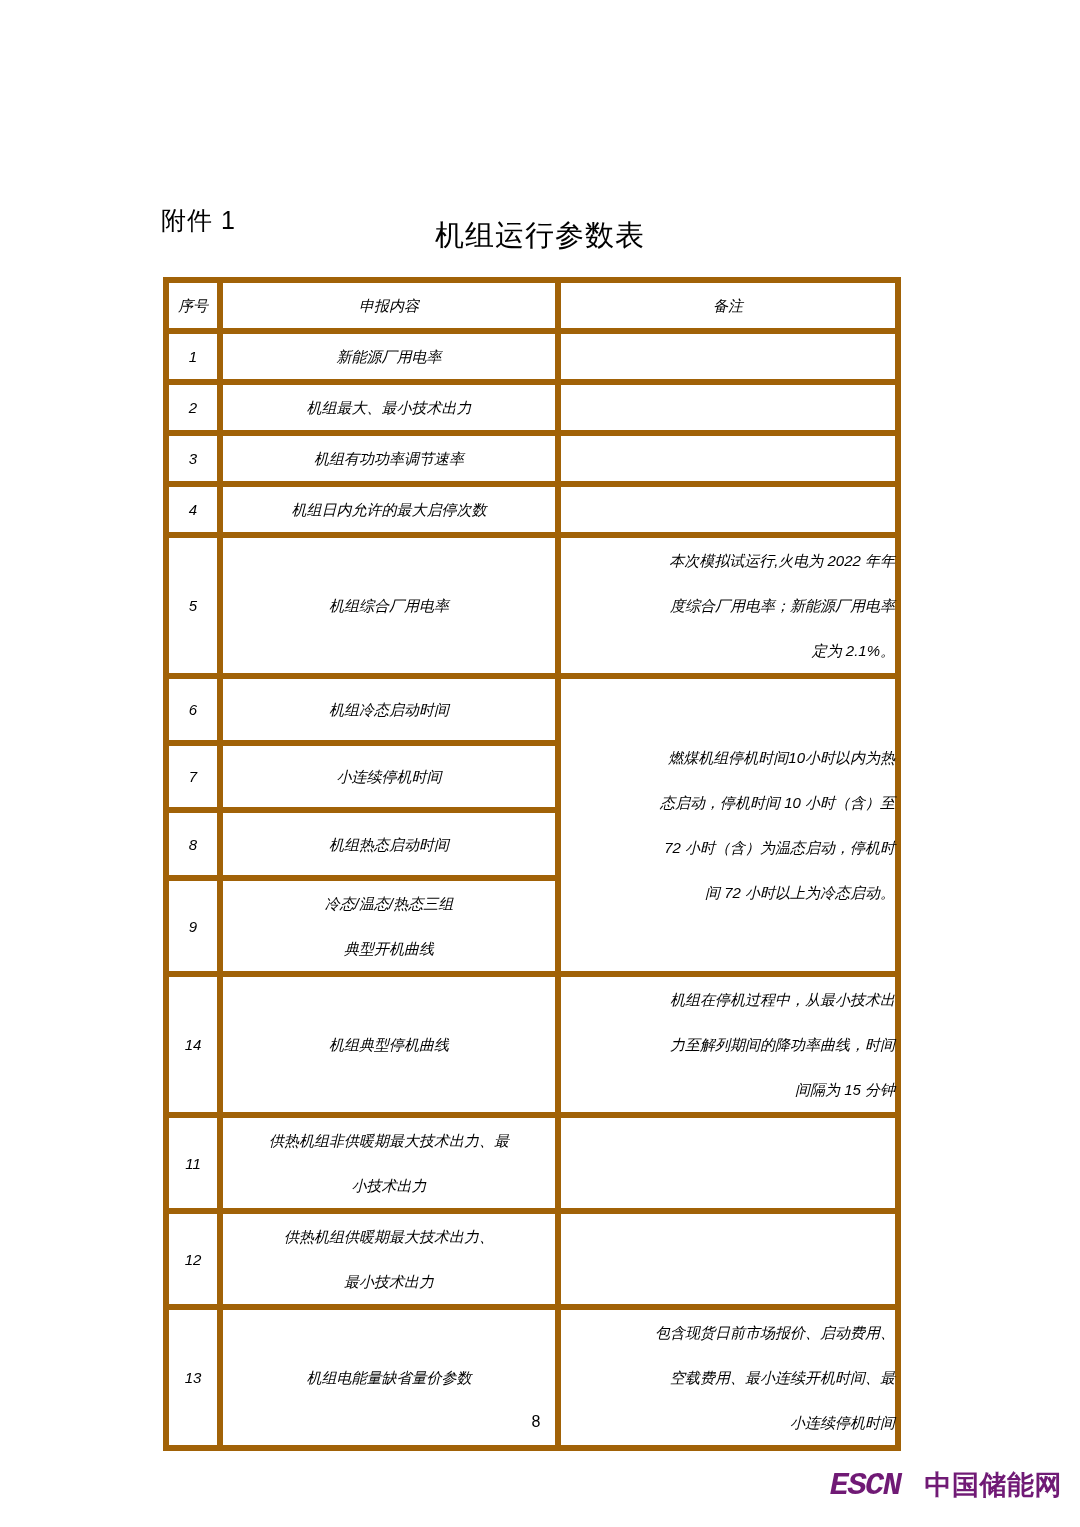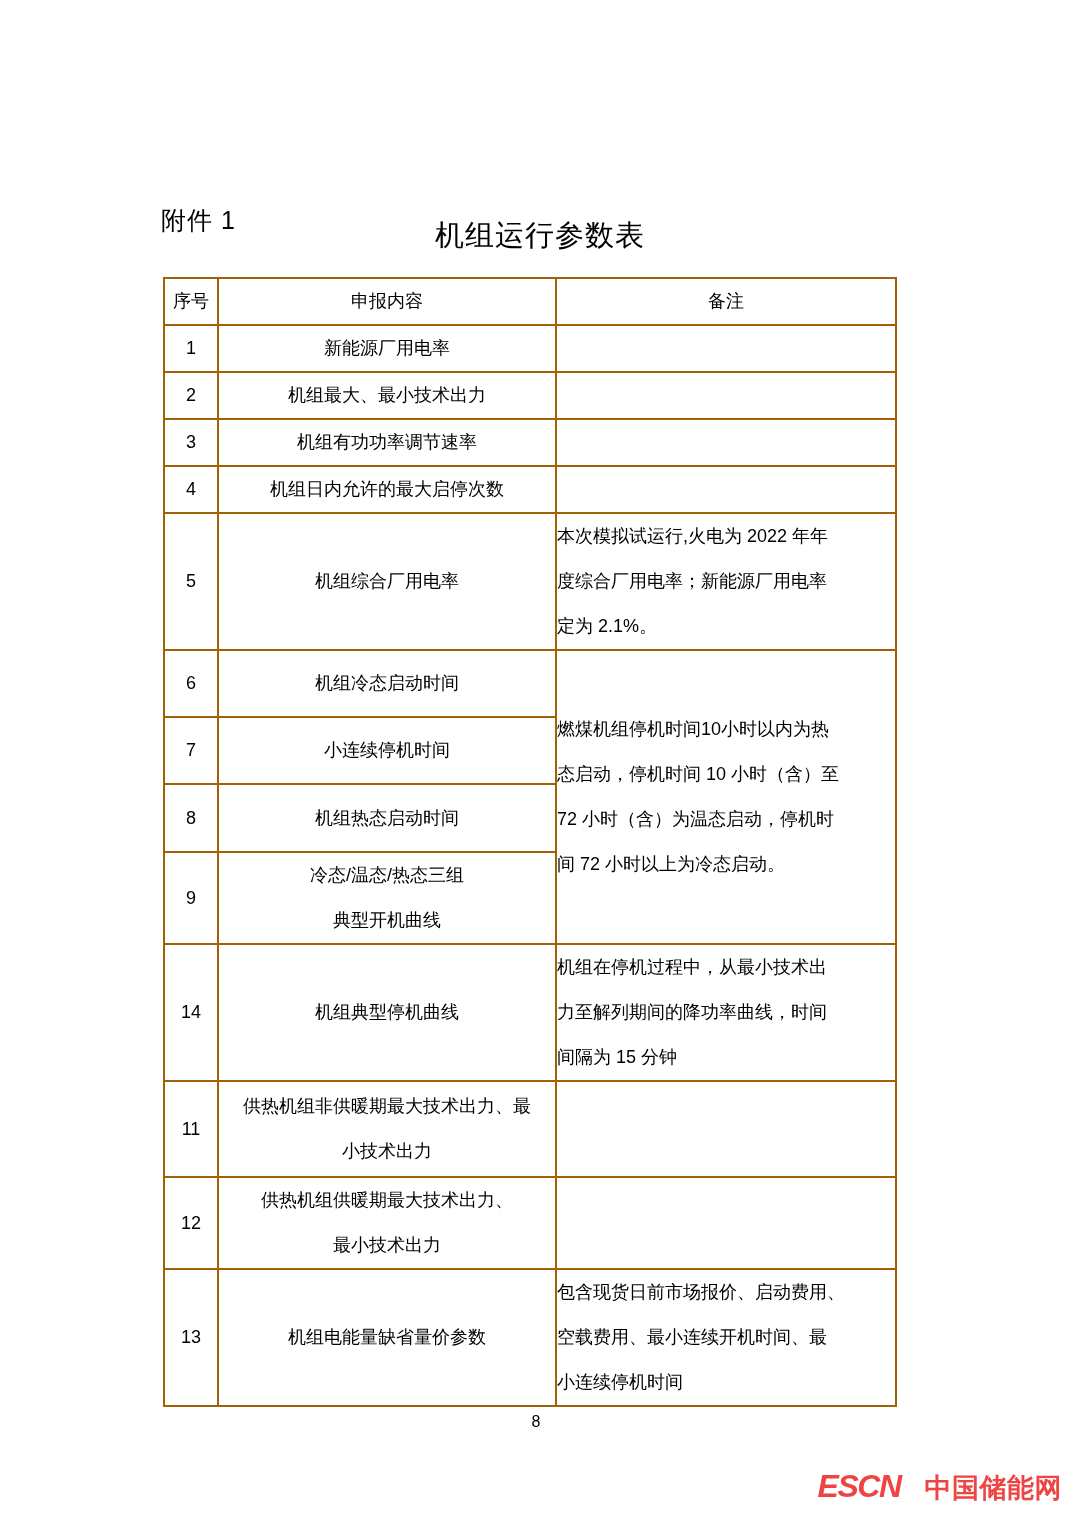--- a/index.html
+++ b/index.html
@@ -15,29 +15,30 @@
   .doc-title{
     position:absolute;left:0;top:216px;width:1080px;
     text-align:center;font-size:29px;line-height:38px;letter-spacing:1px;
   }
   table.ptable{
     position:absolute;left:163px;top:277px;
     border-collapse:collapse;table-layout:fixed;
     width:732px;
   }
   table.ptable td{
-    border:2px solid #a16207;
-    font-size:18px;line-height:45px;
+    border:6px solid #a16207;
+    font-size:15px;line-height:45px;
     vertical-align:middle;
     padding:0;
     overflow:visible;
+    font-style:italic;
   }
   td.c-no{text-align:center;}
   td.c-content{text-align:center;white-space:pre-line;}
-  td.c-remark{text-align:left;white-space:pre-line;padding:0 1px 0 3px;}
+  td.c-remark{text-align:right;white-space:pre-line;padding:0 1px 0 3px;}
   td.c-header{text-align:center;}
   .page-num{
     position:absolute;left:0;top:1412px;width:1072px;
     text-align:center;font-size:16px;line-height:20px;
   }
   .logo{
     position:absolute;right:18px;top:1470px;
     display:flex;align-items:baseline;white-space:nowrap;
   }
   .logo .latin{
@@ -139,16 +140,16 @@
       <td class="c-content">机组电能量缺省量价参数</td>
       <td class="c-remark">包含现货日前市场报价、启动费用、
 空载费用、最小连续开机时间、最
 小连续停机时间</td>
     </tr>
   </tbody>
 </table>
 
 <div class="page-num">8</div>
 
-<div class="logo" style="color: #ef4444;">
+<div class="logo" style="color: #701a75; font-family: Liberation Mono, monospace;">
   <span class="latin">ESCN</span>
   <span class="cn">中国储能网</span>
 </div>
 
 </body></html>

